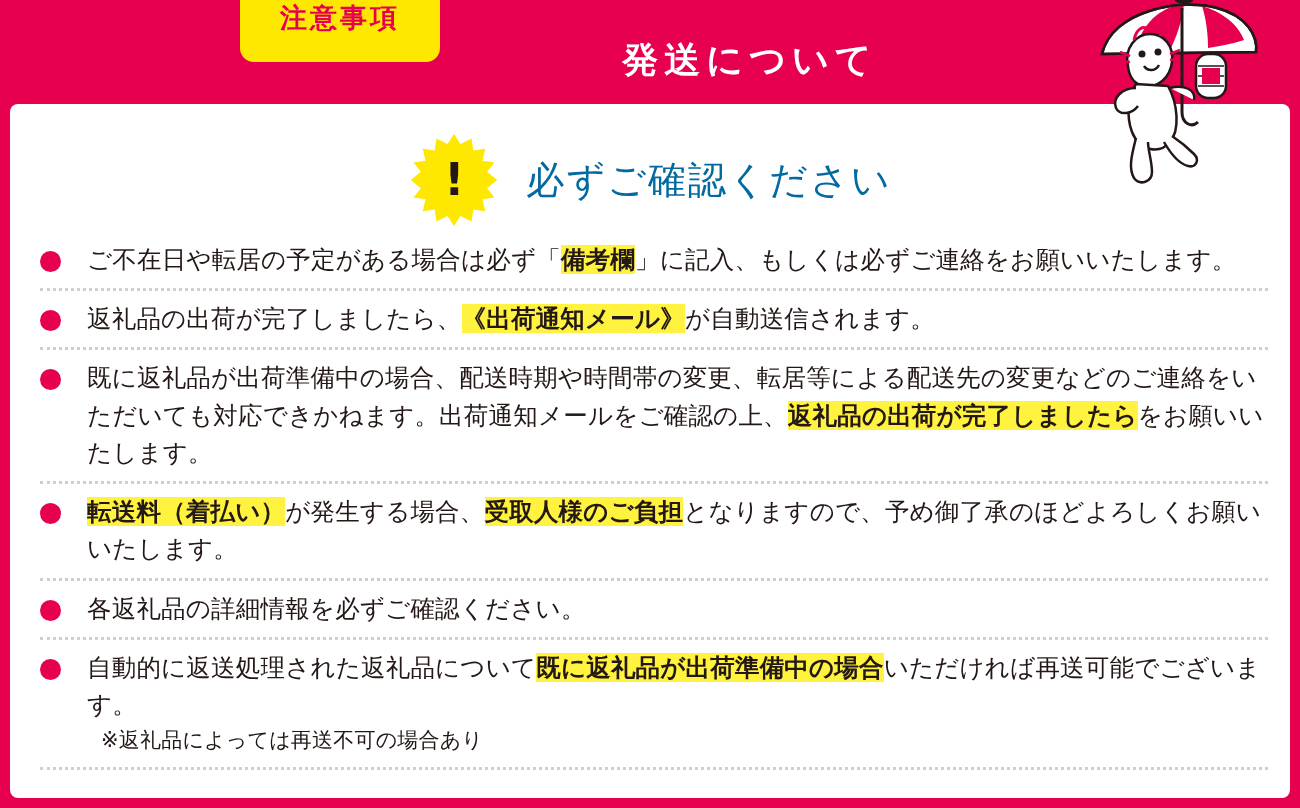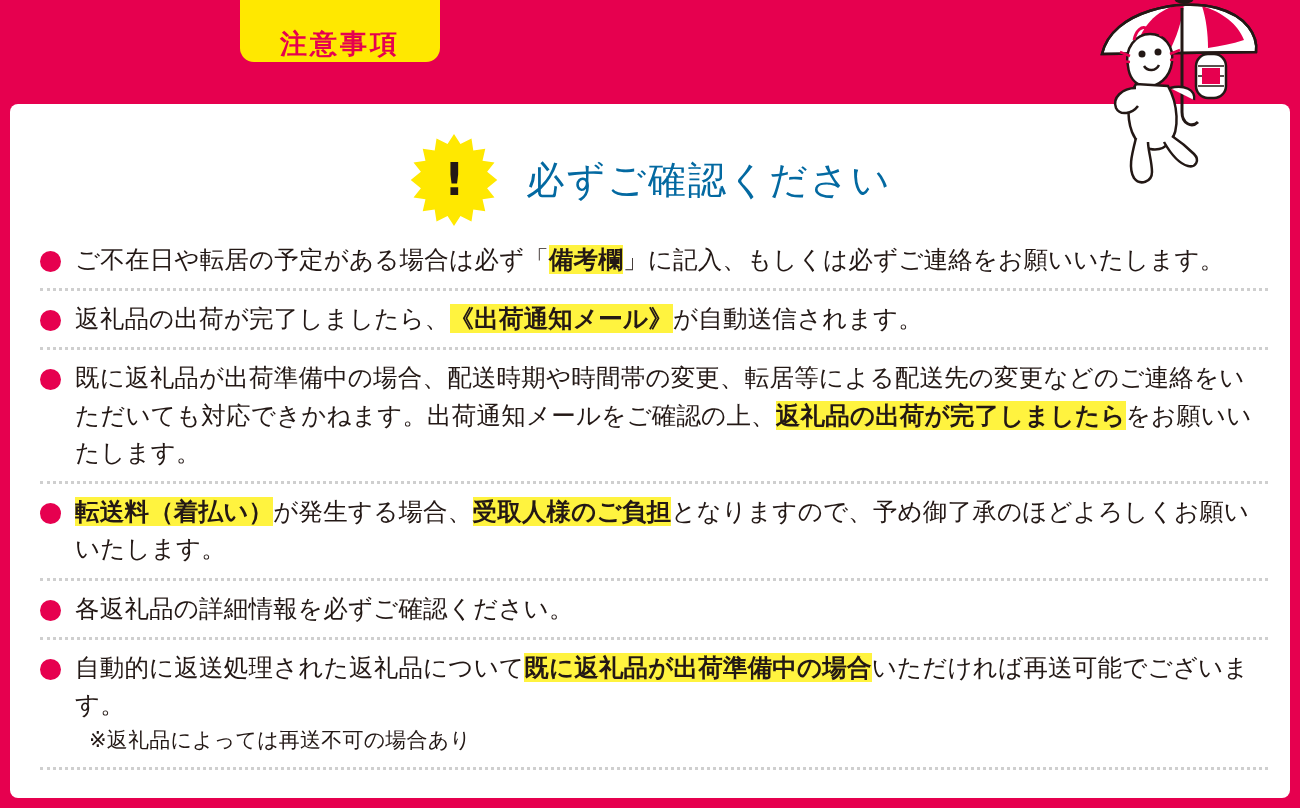--- a/index.html
+++ b/index.html
@@ -24,21 +24,21 @@
     height: 108px;
     background: #e6004f;
   }
   .badge {
     position: absolute;
     left: 240px; top: 0;
     width: 200px; height: 62px;
     background: #ffe800;
     border-radius: 0 0 14px 14px;
     display: flex;
-    align-items: flex-end;
+    align-items: flex-start;
     justify-content: center;
   }
   .badge-text {
     color: #e6004f;
     font-size: 27px;
     font-weight: bold;
     letter-spacing: 3px;
   }
   .header-title {
     position: absolute;
@@ -101,21 +101,21 @@
   }
   .row {
     position: relative;
     padding: 9px 0 10px 0;
     border-bottom: 3px dotted #cfcfcf;
   }
   .row:first-child { border-top: none; }
   .row-inner {
     display: flex;
     align-items: flex-start;
-    gap: 14px;
+    gap: 26px;
   }
   .bullet {
     flex: none;
     width: 21px; height: 21px;
     border-radius: 50%;
     background: #e6004f;
     margin-top: 10px;
   }
   .row-text {
     font-size: 24.5px;
@@ -143,20 +143,21 @@
 </style>
 </head>
 <body>
 
 <div id="page">
 
   <div class="header-band">
     <div class="badge">
       <span class="badge-text">注意事項</span>
     </div>
+    <div class="header-title">発送について</div>
   </div>
 
   <div class="card">
 
     <div class="subhead">
       <div class="burst">
         <svg width="92" height="92" viewBox="0 0 100 100" aria-hidden="true">
           <polygon fill="#ffe800" points="50,0 57,11 69,5 71,18 84,16 81,29 94,31 86,41 97,50 86,59 94,69 81,71 84,84 71,82 69,95 57,89 50,100 43,89 31,95 29,82 16,84 19,71 6,69 14,59 3,50 14,41 6,31 19,29 16,16 29,18 31,5 43,11"></polygon>
         </svg>
         <span class="burst-mark">!</span>

